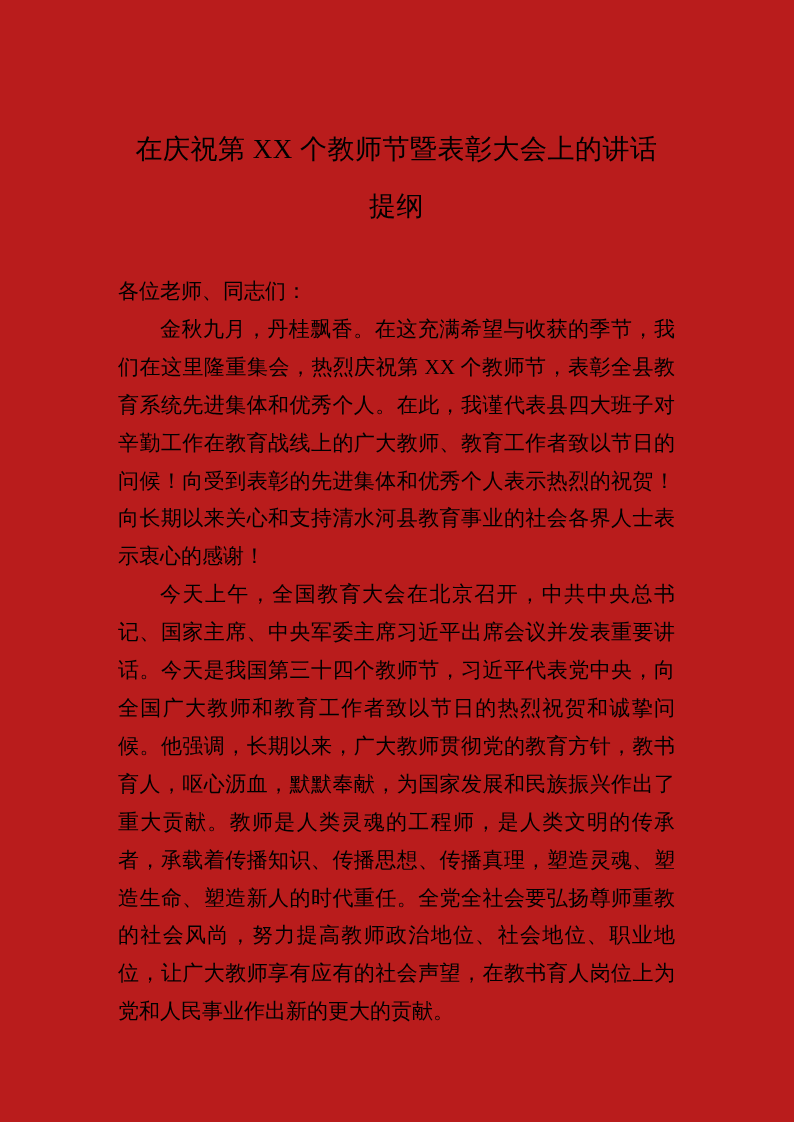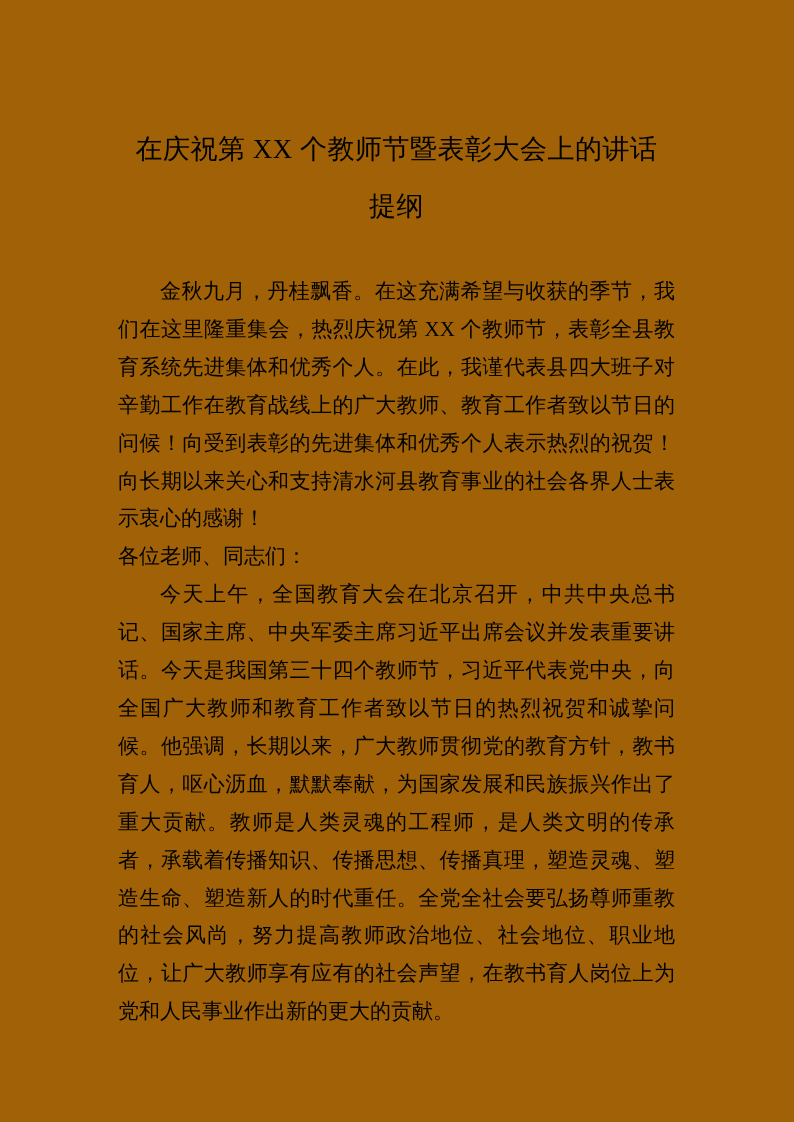--- a/index.html
+++ b/index.html
@@ -6,21 +6,21 @@
   html, body {
     margin: 0;
     padding: 0;
     background: #ffffff;
   }
   .page {
     position: relative;
     width: 794px;
     height: 1122px;
     margin: 0 auto;
-    background: #a16207;
+    background: #b91c1c;
     color: #000000;
     font-family: "Liberation Serif", "DejaVu Serif", serif;
     padding: 121px 119px 0 118px;
     overflow: hidden;
   }
   .doc-title {
     margin: 0 auto;
     max-width: 522px;
     font-size: 27px;
     line-height: 57px;
@@ -42,17 +42,17 @@
   .para.indent {
     text-indent: 2em;
   }
 </style>
 </head>
 <body>
 
 <div class="page">
   <h1 class="doc-title">在庆祝第 XX 个教师节暨表彰大会上的讲话提纲</h1>
   <div class="doc-body">
+    <p class="para">各位老师、同志们：</p>
     <p class="para indent">金秋九月，丹桂飘香。在这充满希望与收获的季节，我们在这里隆重集会，热烈庆祝第 XX 个教师节，表彰全县教育系统先进集体和优秀个人。在此，我谨代表县四大班子对辛勤工作在教育战线上的广大教师、教育工作者致以节日的问候！向受到表彰的先进集体和优秀个人表示热烈的祝贺！向长期以来关心和支持清水河县教育事业的社会各界人士表示衷心的感谢！</p>
-    <p class="para">各位老师、同志们：</p>
     <p class="para indent">今天上午，全国教育大会在北京召开，中共中央总书记、国家主席、中央军委主席习近平出席会议并发表重要讲话。今天是我国第三十四个教师节，习近平代表党中央，向全国广大教师和教育工作者致以节日的热烈祝贺和诚挚问候。他强调，长期以来，广大教师贯彻党的教育方针，教书育人，呕心沥血，默默奉献，为国家发展和民族振兴作出了重大贡献。教师是人类灵魂的工程师，是人类文明的传承者，承载着传播知识、传播思想、传播真理，塑造灵魂、塑造生命、塑造新人的时代重任。全党全社会要弘扬尊师重教的社会风尚，努力提高教师政治地位、社会地位、职业地位，让广大教师享有应有的社会声望，在教书育人岗位上为党和人民事业作出新的更大的贡献。</p>
   </div>
 </div>
 
 </body></html>

